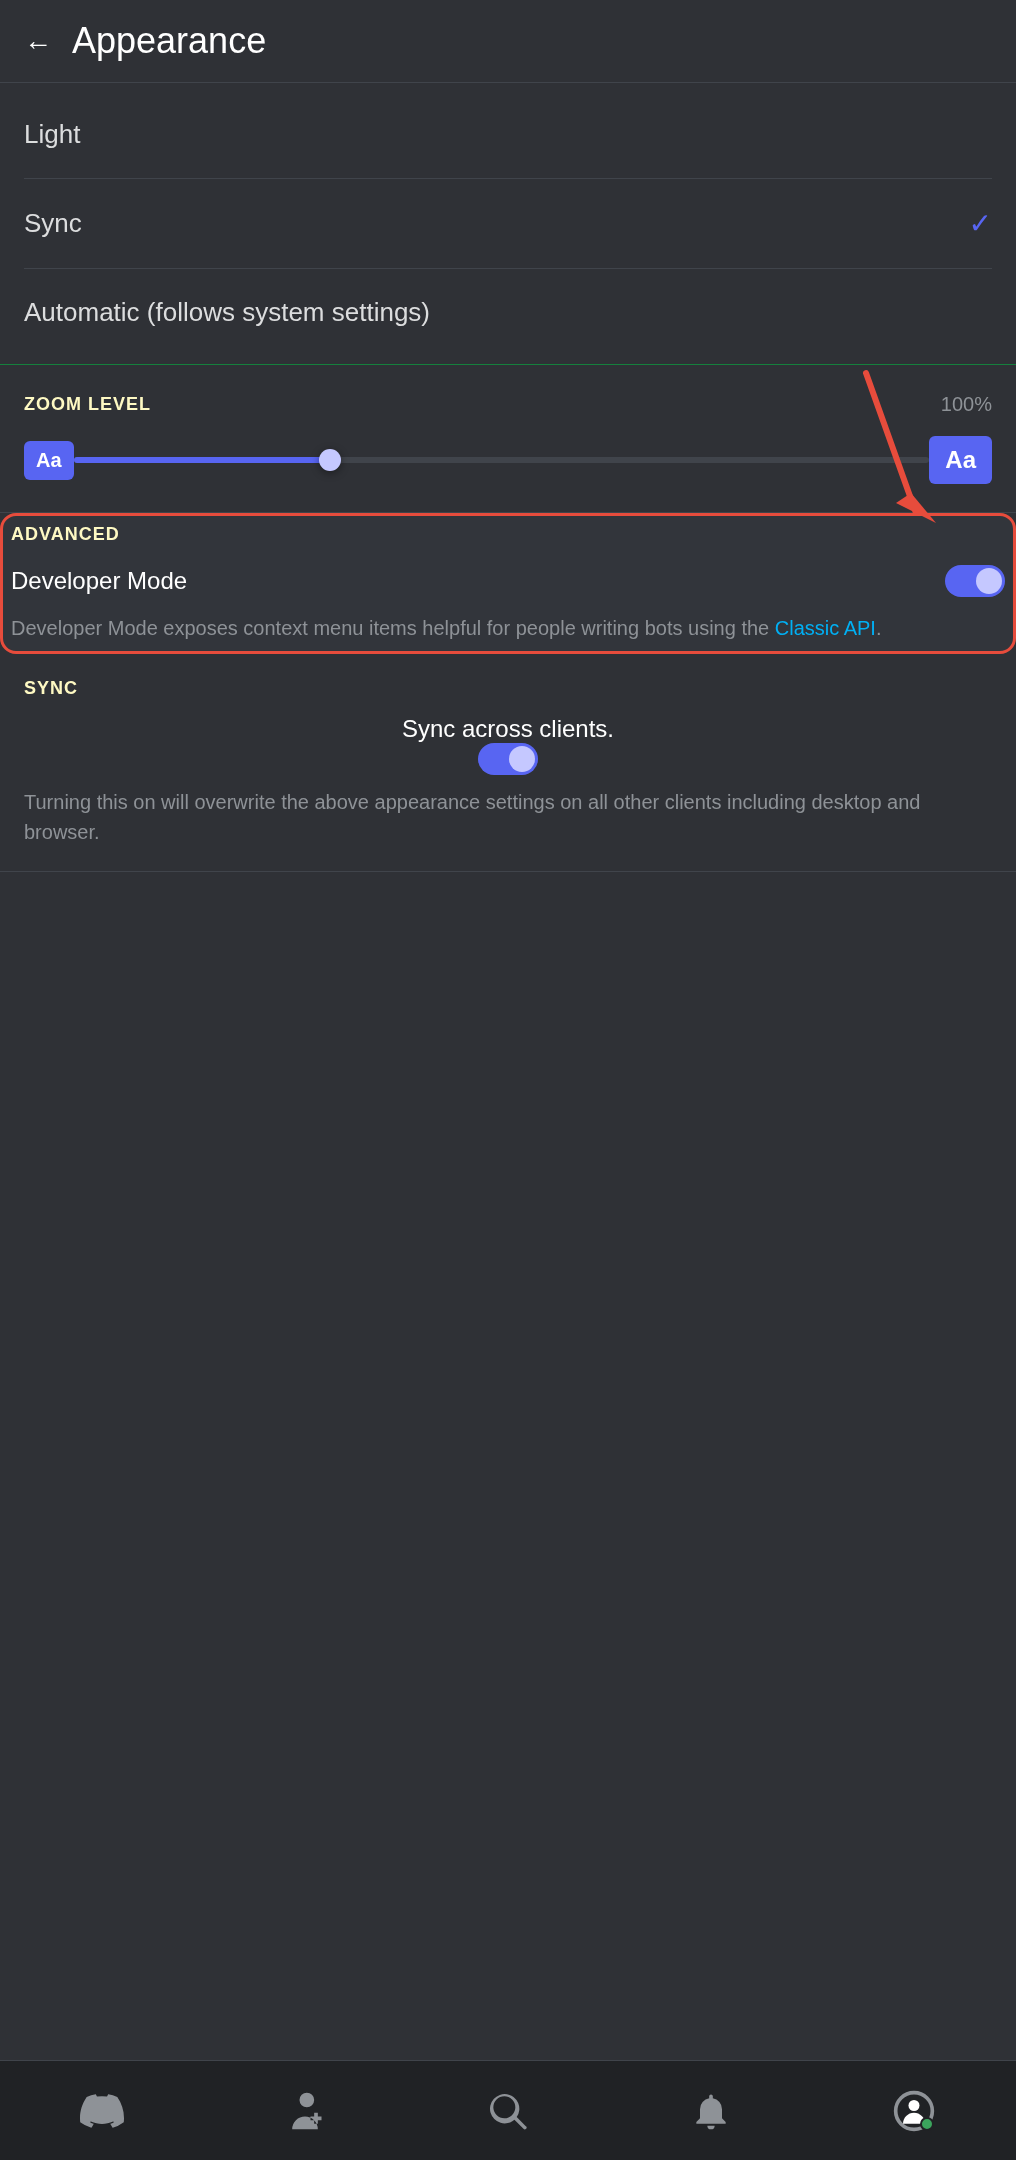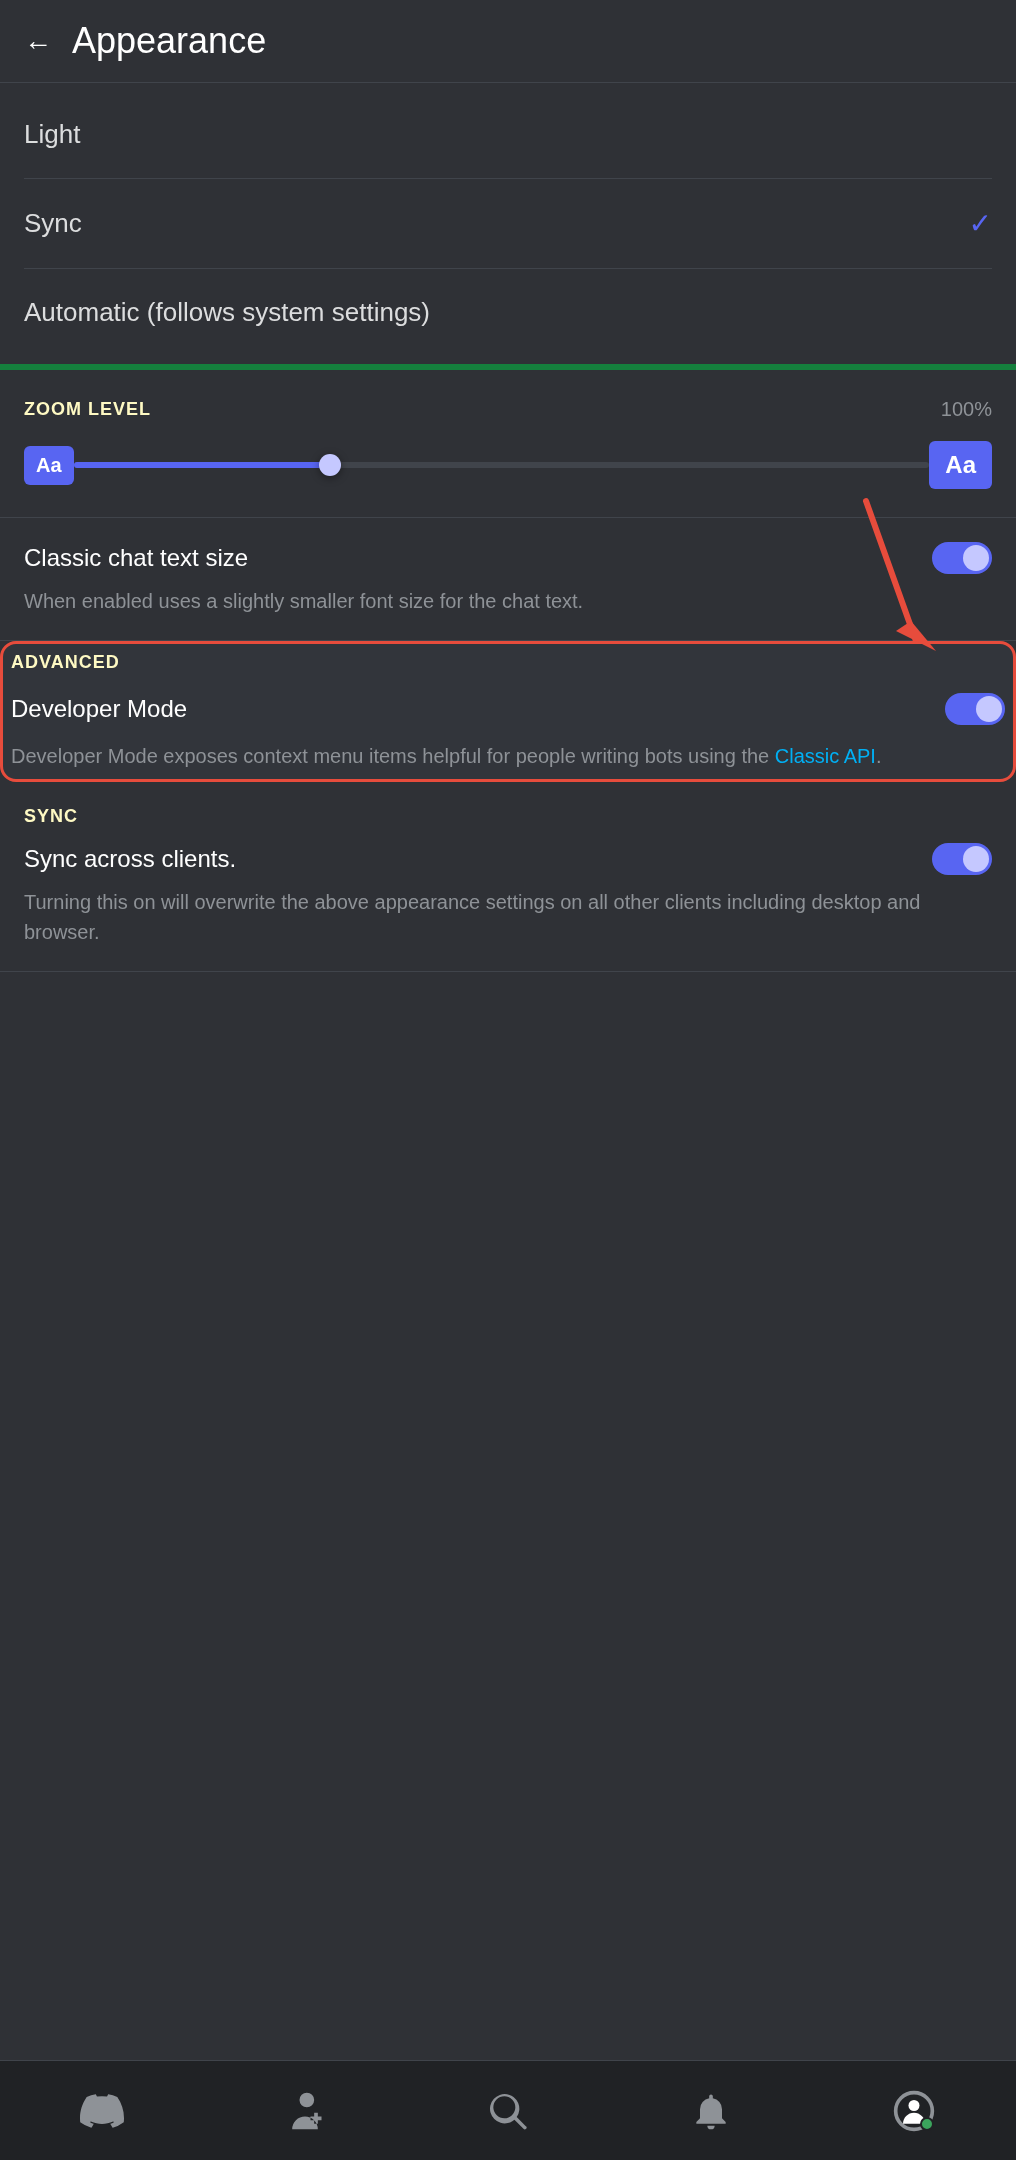--- a/index.html
+++ b/index.html
@@ -31,21 +31,21 @@
       background: none;
       border: none;
       color: white;
     }
     .header-title {
       font-size: 36px;
       font-weight: 400;
       color: #ffffff;
     }
     .theme-section {
-      border-bottom: 6px solid #15803d;
+      border-bottom: 1px solid #15803d;
       padding: 8px 0;
     }
     .theme-item {
       display: flex;
       align-items: center;
       justify-content: space-between;
       padding: 28px 24px;
       cursor: pointer;
     }
     .theme-item-label {
@@ -291,31 +291,20 @@
       <div class="slider-container">
         <div class="slider-track">
           <div class="slider-fill"></div>
           <div class="slider-thumb"></div>
         </div>
       </div>
       <div class="aa-box large">Aa</div>
     </div>
   </div>
 
-  <div class="toggle-section">
-    <div class="toggle-row">
-      <span class="toggle-label">Classic chat text size</span>
-      <div class="toggle">
-        <div class="toggle-track">
-          <div class="toggle-knob"></div>
-        </div>
-      </div>
-    </div>
-    <div class="toggle-desc">When enabled uses a slightly smaller font size for the chat text.</div>
-  </div>
 
   <div style="position:relative;">
 
     <svg style="position:absolute; top:-160px; right:30px; width:200px; height:200px; pointer-events:none; z-index:10;" viewBox="0 0 200 200">
       <line x1="80" y1="20" x2="130" y2="160" stroke="#e74c3c" stroke-width="6" stroke-linecap="round"></line>
       <polygon points="110,150 150,170 125,140" fill="#e74c3c"></polygon>
     </svg>
 
     <div class="advanced-section">
       <div style="margin-bottom:20px;">
@@ -332,21 +321,21 @@
       <div class="toggle-desc">
         <span>Developer Mode exposes context menu items helpful for people writing bots using the </span><a class="link">Classic API</a><span>.</span>
       </div>
     </div>
   </div>
 
   <div class="sync-section">
     <div class="section-heading-row" style="padding: 0 0 16px 0;">
       <span class="section-label">SYNC</span>
     </div>
-    <div class="toggle-row" style="margin-bottom:12px;">
+    <div class="toggle-row" style="margin-bottom:12px;flex-direction:column;">
       <span class="toggle-label">Sync across clients.</span>
       <div class="toggle">
         <div class="toggle-track">
           <div class="toggle-knob"></div>
         </div>
       </div>
     </div>
     <div class="toggle-desc">Turning this on will overwrite the above appearance settings on all other clients including desktop and browser.</div>
   </div>
 

